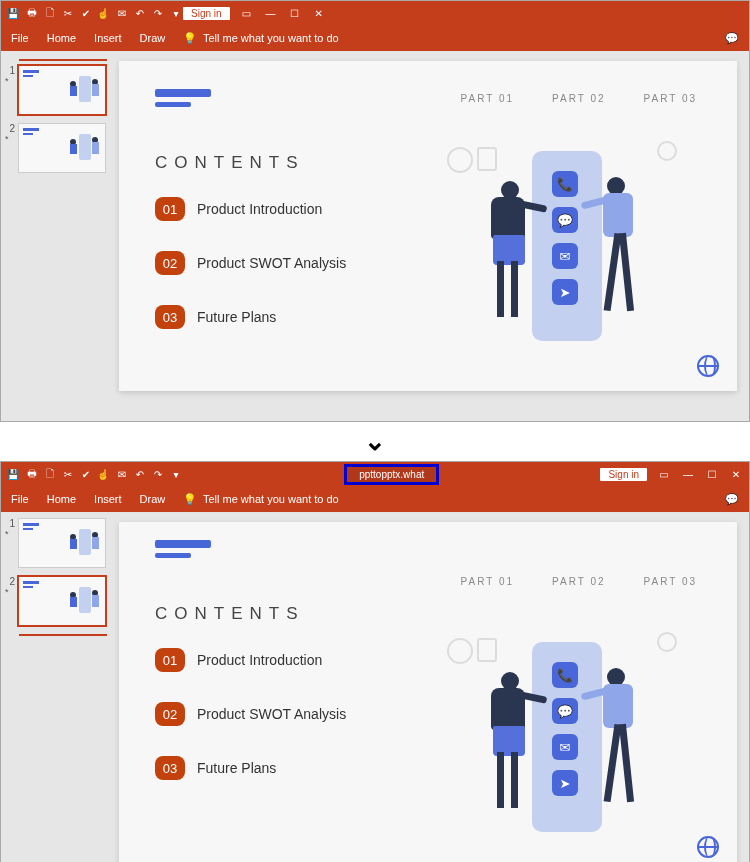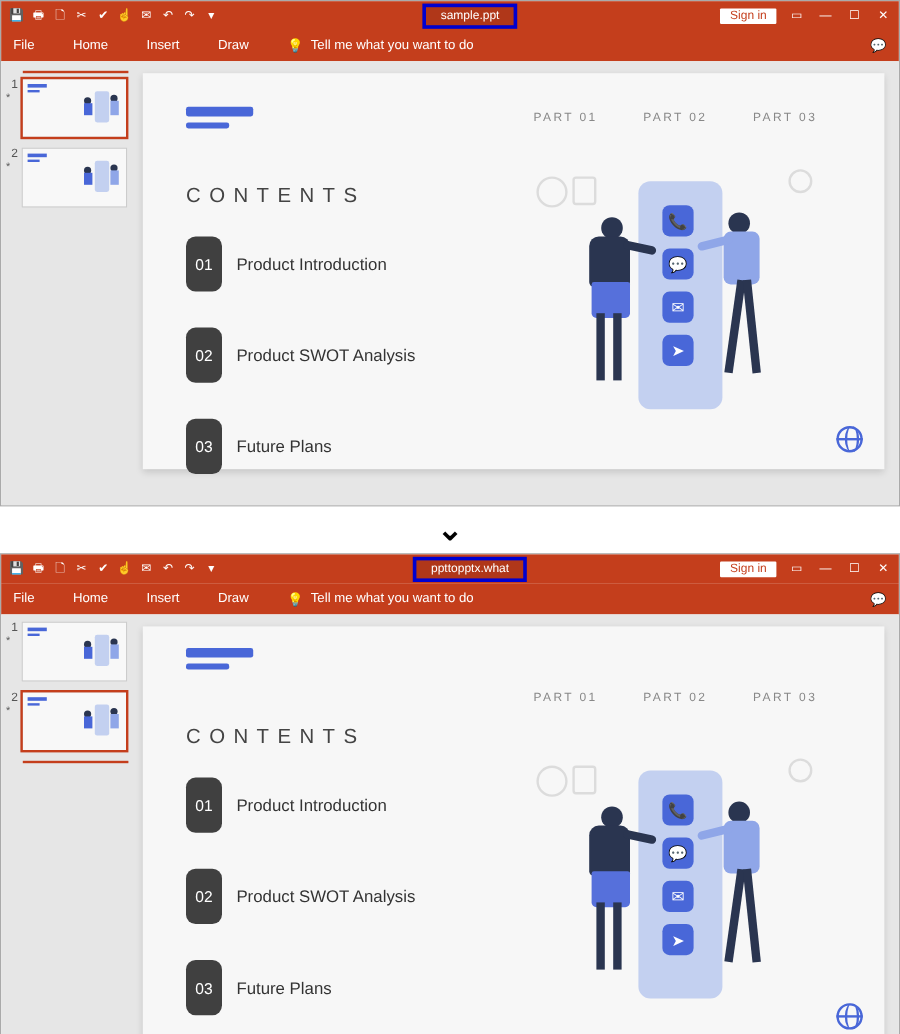--- a/index.html
+++ b/index.html
@@ -6,21 +6,21 @@
 body { background:#fff; width:750px; }
 .app { width:750px; border:1px solid #aaa; }
 .titlebar { background:#c43e1c; height:24px; display:flex; align-items:center; padding:0 6px; color:#fff; font-size:10px; }
 .qat { display:flex; gap:4px; align-items:center; }
 .qat-icon { width:14px; height:14px; display:flex; align-items:center; justify-content:center; color:#fff; }
 .title-center { flex:1; display:flex; justify-content:center; }
 .title-box { border:3px solid #0000d0; padding:2px 12px; background:rgba(0,0,0,0.1); }
 .winctrl { display:flex; gap:10px; align-items:center; }
 .signin { background:#fff; color:#c43e1c; padding:1px 8px; font-size:10px; border-radius:1px; }
 .wc-icon { width:14px; height:14px; display:flex; align-items:center; justify-content:center; }
-.menubar { background:#c43e1c; height:26px; display:flex; align-items:center; padding:0 10px; color:#fff; font-size:11px; gap:32px; }
+.menubar { background:#c43e1c; height:26px; display:flex; align-items:center; padding:0 10px; color:#fff; font-size:11px; gap:18px; }
 .menubar .mi { cursor:pointer; }
 .tell { display:flex; align-items:center; gap:6px; }
 .share-icon { margin-left:auto; }
 .workspace { display:flex; background:#e6e6e6; height:370px; }
 .thumbs { width:110px; padding:6px 4px; }
 .thumb-row { display:flex; gap:3px; margin-bottom:8px; }
 .thumb-num { font-size:10px; color:#555; width:10px; text-align:right; line-height:11px; }
 .thumb-star { font-size:9px; color:#555; }
 .thumb { width:88px; height:50px; background:#f8f8f8; border:1px solid #ccc; position:relative; overflow:hidden; }
 .thumb.sel { outline:2px solid #c43e1c; outline-offset:-1px; }
@@ -28,25 +28,25 @@
 .mini-bar1 { width:16px; height:3px; background:#4967d8; margin-bottom:2px; }
 .mini-bar2 { width:10px; height:2px; background:#4967d8; }
 .thumb-img { position:absolute; right:2px; top:8px; width:40px; height:32px; }
 .main { flex:1; padding:10px 12px 10px 8px; overflow:hidden; }
 .slide { background:#f7f7f7; width:100%; height:330px; box-shadow:0 2px 6px rgba(0,0,0,0.15); position:relative; padding:28px 36px; }
 .slide.tall { height:350px; padding:18px 36px 28px; }
 .warning { color:#e03020; font-size:11px; text-align:center; margin-bottom:4px; }
 .logo-bars { margin-bottom:6px; }
 .lb1 { width:56px; height:8px; background:#4967d8; border-radius:2px; margin-bottom:5px; }
 .lb2 { width:36px; height:5px; background:#4967d8; border-radius:2px; }
-.parts { position:absolute; top:32px; right:56px; display:flex; gap:38px; font-size:10px; color:#888; letter-spacing:2px; }
+.parts { position:absolute; top:32px; right:40px; display:flex; gap:38px; font-size:10px; color:#888; letter-spacing:2px; }
 .slide.tall .parts { top:54px; }
 .contents-title { margin-top:46px; font-size:17px; letter-spacing:7px; color:#444; margin-bottom:24px; }
 .toc-item { display:flex; align-items:center; gap:12px; margin-bottom:30px; }
-.toc-num { width:30px; height:46px; background:#404040; border-radius:8px; color:#fff; display:flex; align-items:center; justify-content:center; font-size:13px; font-weight:500; }
+.toc-num { width:30px; height:24px; background:#c2410c; border-radius:8px; color:#fff; display:flex; align-items:center; justify-content:center; font-size:13px; font-weight:500; }
 .toc-text { font-size:14px; color:#333; }
 .illus { position:absolute; right:30px; top:80px; width:300px; height:220px; }
 .slide.tall .illus { top:110px; }
 .globe { position:absolute; right:18px; bottom:14px; width:22px; height:22px; border:2px solid #4967d8; border-radius:50%; }
 .globe::before { content:''; position:absolute; left:50%; top:-2px; bottom:-2px; width:8px; margin-left:-4px; border:2px solid #4967d8; border-radius:50%; border-top:none; border-bottom:none; }
 .globe::after { content:''; position:absolute; left:-2px; right:-2px; top:50%; height:2px; background:#4967d8; margin-top:-1px; }
 .arrow-down { text-align:center; font-size:26px; font-weight:bold; padding:4px 0; }
 
 .phone { position:absolute; left:125px; top:10px; width:70px; height:190px; background:#c3d0f0; border-radius:10px; }
 .app-icon { position:absolute; width:26px; height:26px; background:#4967d8; border-radius:6px; display:flex; align-items:center; justify-content:center; color:#fff; font-size:13px; }
@@ -81,23 +81,20 @@
       <span class="qat-icon">🖶</span>
       <span class="qat-icon">🗋</span>
       <span class="qat-icon">✂</span>
       <span class="qat-icon">✔</span>
       <span class="qat-icon">☝</span>
       <span class="qat-icon">✉</span>
       <span class="qat-icon">↶</span>
       <span class="qat-icon">↷</span>
       <span class="qat-icon">▾</span>
     </div>
-    <div class="title-center">
-      <div class="title-box">sample.ppt</div>
-    </div>
     <div class="winctrl">
       <span class="signin">Sign in</span>
       <span class="wc-icon">▭</span>
       <span class="wc-icon">—</span>
       <span class="wc-icon">☐</span>
       <span class="wc-icon">✕</span>
     </div>
   </div>
   <div class="menubar">
     <span class="mi">File</span>

